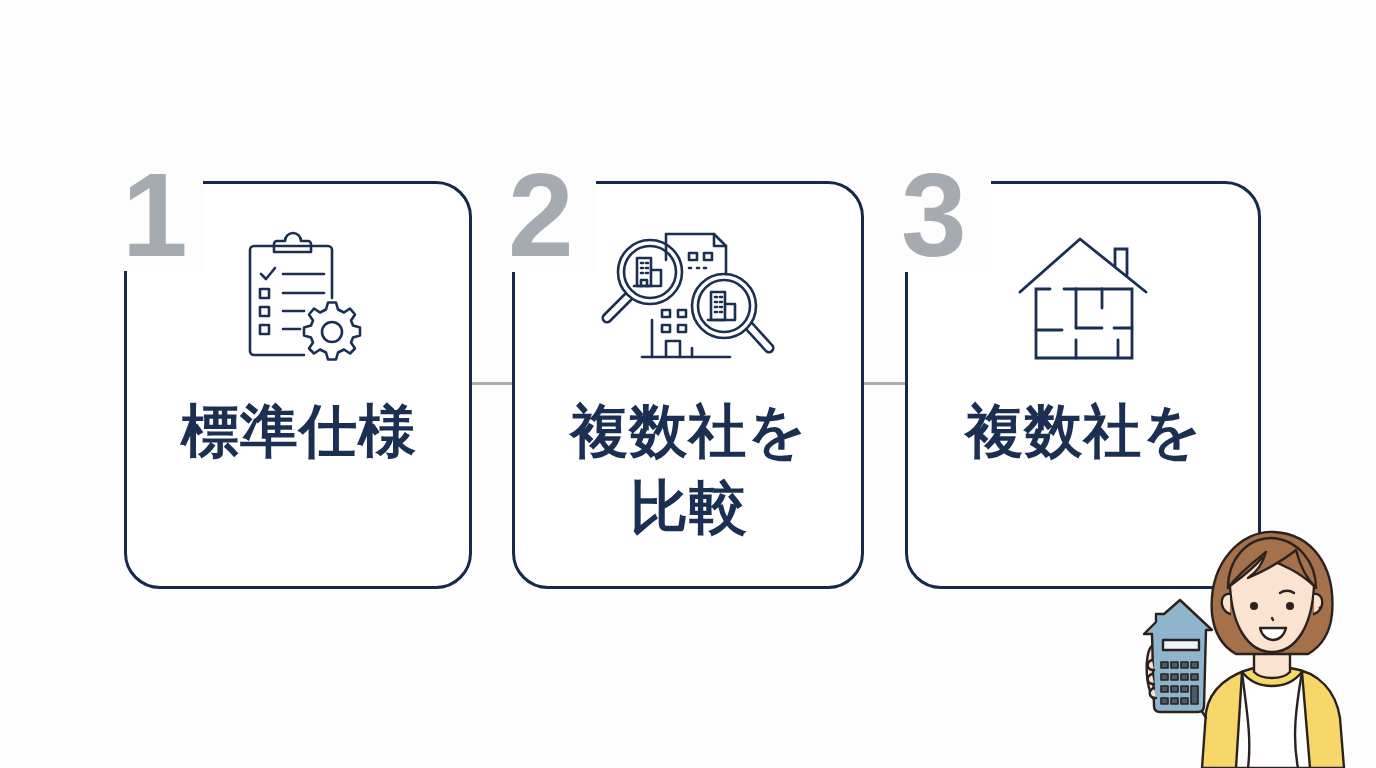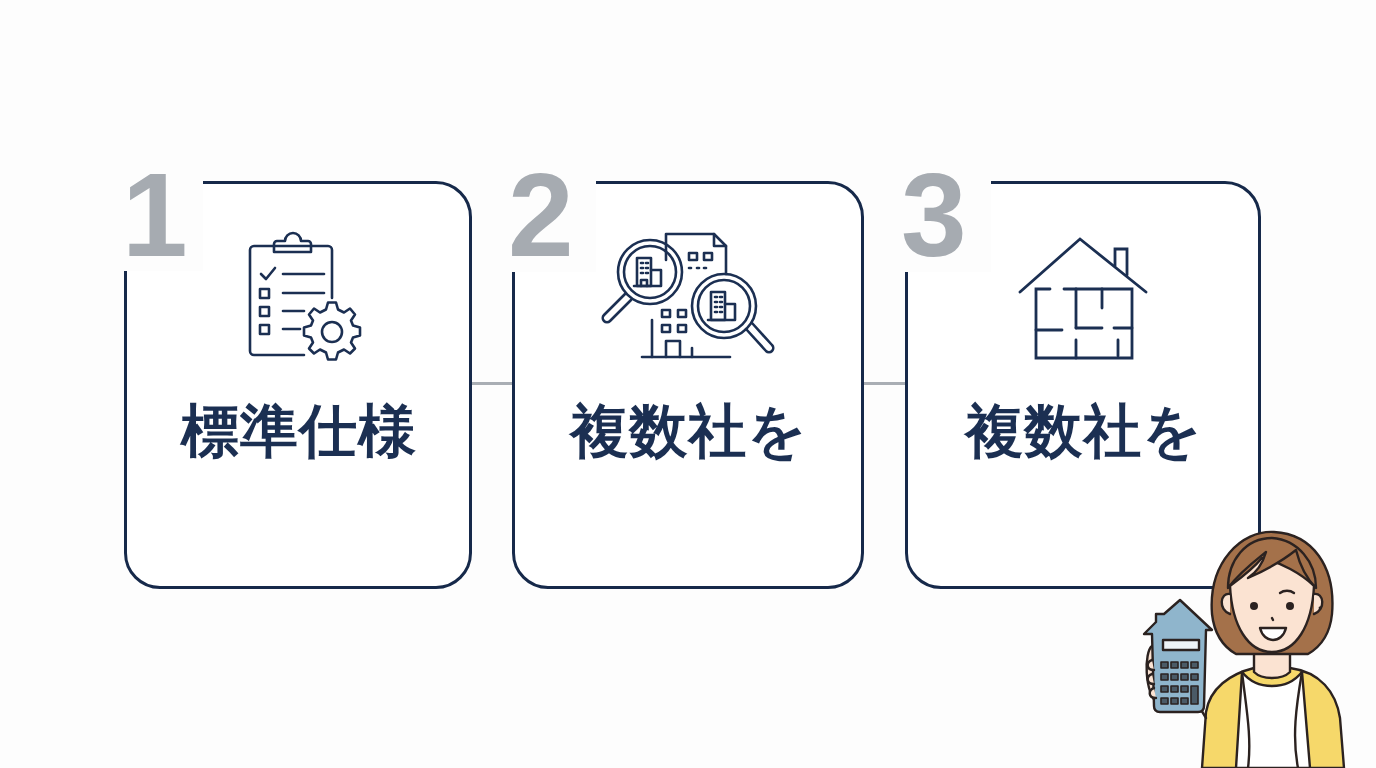--- a/index.html
+++ b/index.html
@@ -161,20 +161,21 @@
       <line x1="119" y1="72" x2="121" y2="72"></line>
         <line x1="124" y1="72" x2="126" y2="72"></line>
       <line x1="119" y1="77" x2="121" y2="77"></line>
         <line x1="124" y1="77" x2="126" y2="77"></line>
       <line x1="119" y1="82" x2="121" y2="82"></line>
         <line x1="124" y1="82" x2="126" y2="82"></line>
     </svg>
   </div>
   <div class="step-title" style="left:516px; top:393px; width:346px;">
     <span>複数社を</span>
+    <span>比較</span>
   </div>
 
   <div class="card" style="left:905px; top:181px; width:356px; height:408px;"></div>
   <div class="card-gap" style="left:899px; top:176px; width:92px; height:96px;"></div>
   <div class="step-number" style="left:901px; top:156px;">3</div>
   <div class="step-icon" style="left:1016px; top:236px; width:132px; height:124px;">
     <svg viewBox="0 0 132 124" fill="none" stroke="#1b2f52" stroke-width="2.8" stroke-linecap="round" stroke-linejoin="miter">
 
       <polyline points="4,56 64,3 130,56"></polyline>
 

